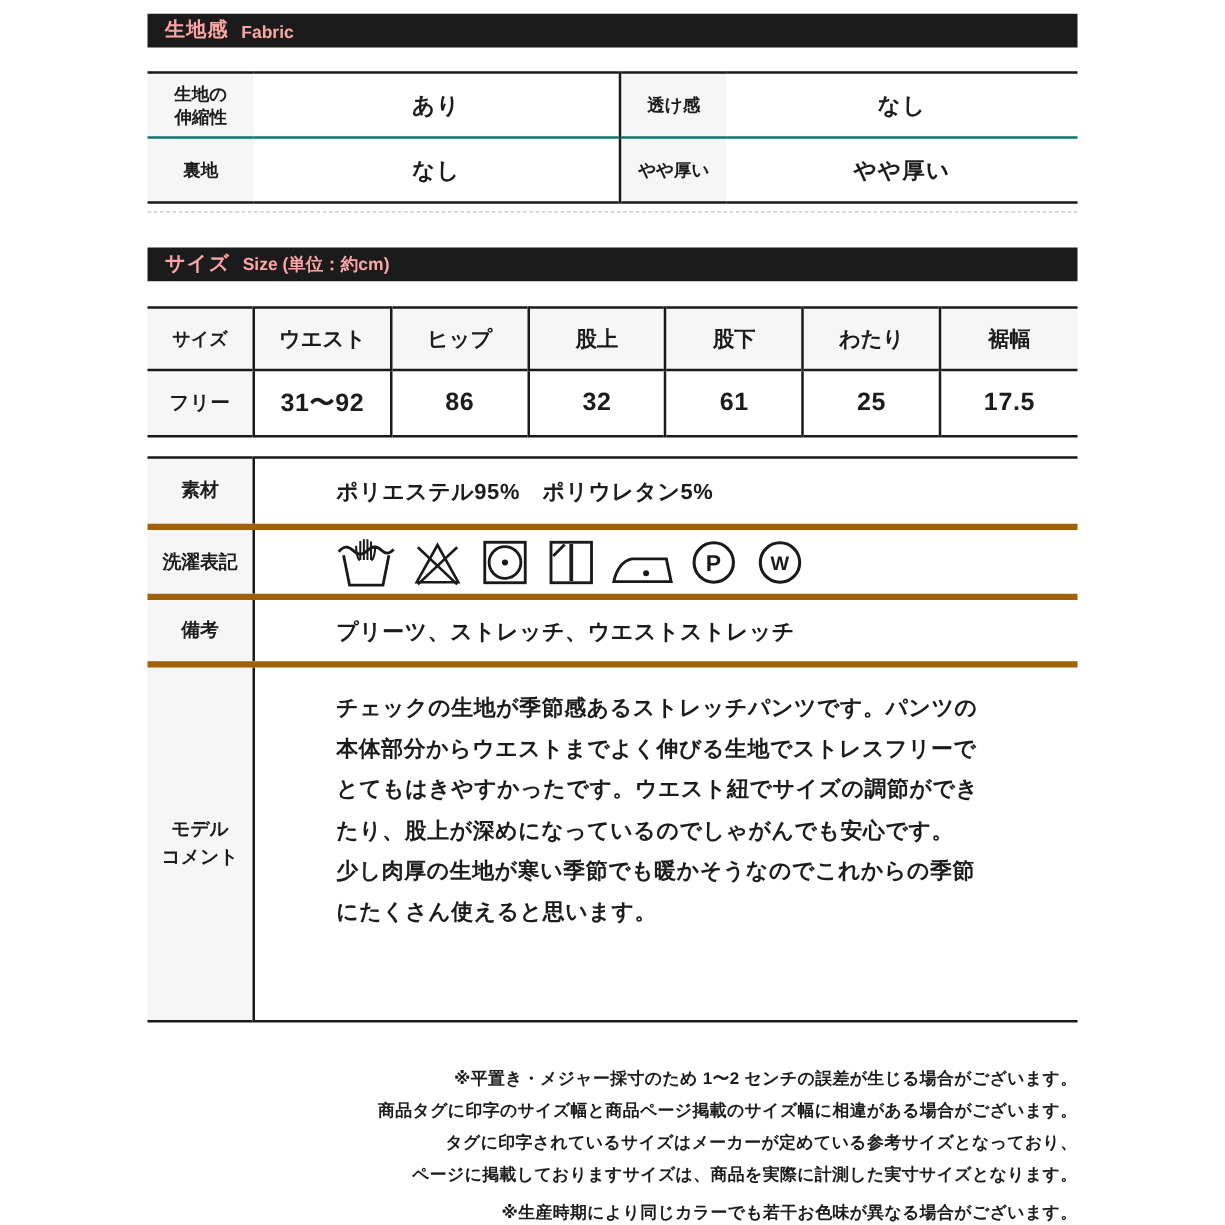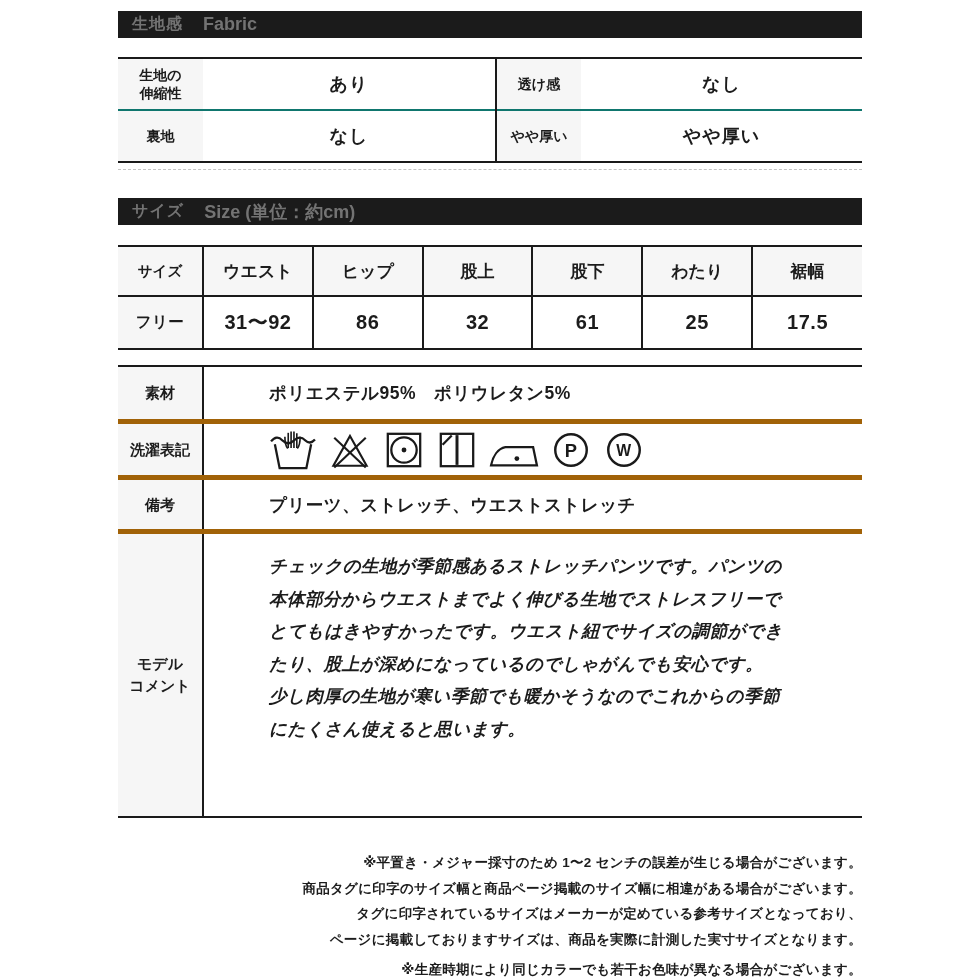--- a/index.html
+++ b/index.html
@@ -5,25 +5,25 @@
   html,body{margin:0;padding:0;background:#fff;}
   .page{
     width:980px;height:980px;background:#ffffff;color:#1c1c1c;
     font-family:"Liberation Sans","DejaVu Sans",sans-serif;font-weight:700;
     overflow:hidden;
   }
   .content{width:744px;margin:0 auto;padding-top:11px;}
 
   
   .section-bar{
-    height:27px;background:#1b1b1b;color:#737373;
+    height:27px;background:#1b1b1b;color:#fca5a5;
     display:flex;align-items:center;gap:10px;padding:0 14px;box-sizing:border-box;
   }
   .bar-jp{font-size:16px;letter-spacing:1px;}
-  .bar-en{font-size:18px;margin-left:10px;}
+  .bar-en{font-size:14px;}
 
   table{border-collapse:collapse;width:100%;table-layout:fixed;}
 
   
   .fabric-wrap{margin-top:19px;padding-bottom:6px;border-bottom:1px dashed #c4c4c4;}
   .fabric-table{border-top:2px solid #1a1a1a;border-bottom:2px solid #1a1a1a;}
   .fabric-table td{height:48px;text-align:center;vertical-align:middle;}
   .fabric-table tr + tr td{border-top:2px solid #0f766e;}
   .lbl{background:#f6f6f6;font-size:14px;line-height:1.3;white-space:pre-line;}
   .lbl-div{border-left:2px solid #1a1a1a;}
@@ -45,21 +45,21 @@
   .info-table tr + tr td{border-top:5px solid #a16207;}
   .ilbl{
     background:#f6f6f6;text-align:center;vertical-align:middle;font-size:15px;
     border-right:2px solid #1a1a1a;white-space:pre-line;line-height:1.45;
   }
   .ival{padding-left:65px;font-size:17.5px;letter-spacing:0.5px;text-align:left;vertical-align:middle;}
   .r-material td{height:50px;}
   .r-care td{height:49px;}
   .r-notes td{height:47px;}
   .r-comment td{height:265px;}
-  .comment-cell{vertical-align:top;padding-top:16px;padding-right:28px;font-style:italic;}
+  .comment-cell{vertical-align:top;padding-top:16px;padding-right:28px;}
   .c-line{line-height:32.5px;font-size:17.5px;letter-spacing:0.5px;}
 
   .care-icons{display:inline-flex;gap:11px;align-items:center;vertical-align:middle;}
   .care-icons svg{display:block;}
 
   
   .footer{margin-top:32px;padding-left:10px;font-size:13.5px;}
   .note{margin-top:5px;text-align:right;}
   .note:first-child{margin-top:0;}
   .nline{line-height:25.5px;letter-spacing:0.3px;}

